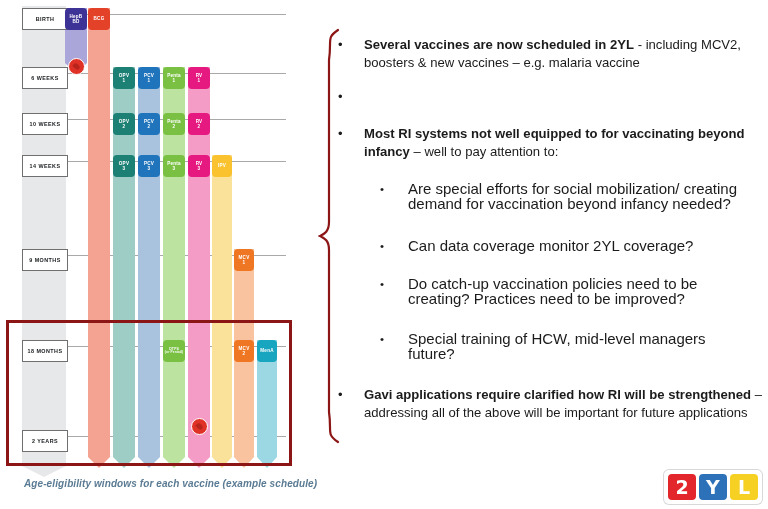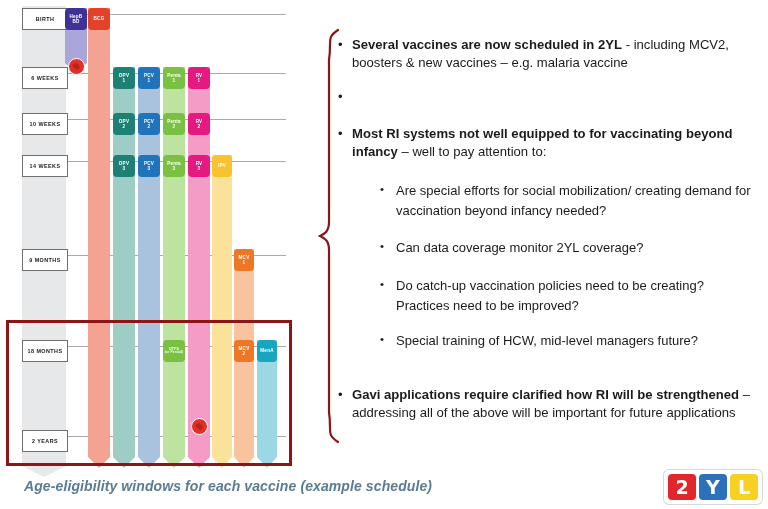--- a/index.html
+++ b/index.html
@@ -60,34 +60,34 @@
 
   
   #highlight-box{
     position:absolute;left:6px;top:320px;width:286px;height:146px;
     border:3px solid #8c1515;box-sizing:border-box;
   }
 
   
   #caption{
     position:absolute;left:24px;top:478px;width:430px;
-    font-size:14px;font-style:italic;font-weight:bold;
+    font-size:10px;font-style:italic;font-weight:bold;
     color:#5a7b93;letter-spacing:.1px;
   }
 
   
   #textpanel{position:absolute;left:318px;top:26px;width:450px;height:430px;}
   #brace{position:absolute;left:0;top:0;width:26px;height:420px;pointer-events:none;}
 
   .blk{position:absolute;left:20px;display:flex;}
   .bullet{width:14px;flex:none;font-size:13px;line-height:17px;color:#1b1b1b;}
-  .btxt{font-size:13.1px;line-height:17.6px;color:#1b1b1b;}
+  .btxt{font-size:13.1px;line-height:17.6px;color:#1b1b1b;margin-left:12px;}
   .btxt b{font-weight:bold;}
   .sub .bullet{width:16px;font-size:11.5px;line-height:17px;}
-  .sub .btxt{font-size:13px;line-height:20px;}
+  .sub .btxt{font-size:15px;line-height:15px;}
 
   
   #logo{
     position:absolute;left:664px;top:470px;width:98px;height:34px;
     background:#ffffff;border:2px solid #ffffff;border-radius:5px;
     box-shadow:0 0 0 1px #d8d8d8;
     display:flex;align-items:center;justify-content:center;gap:3px;
     box-sizing:border-box;
   }
   .logo-sq{

